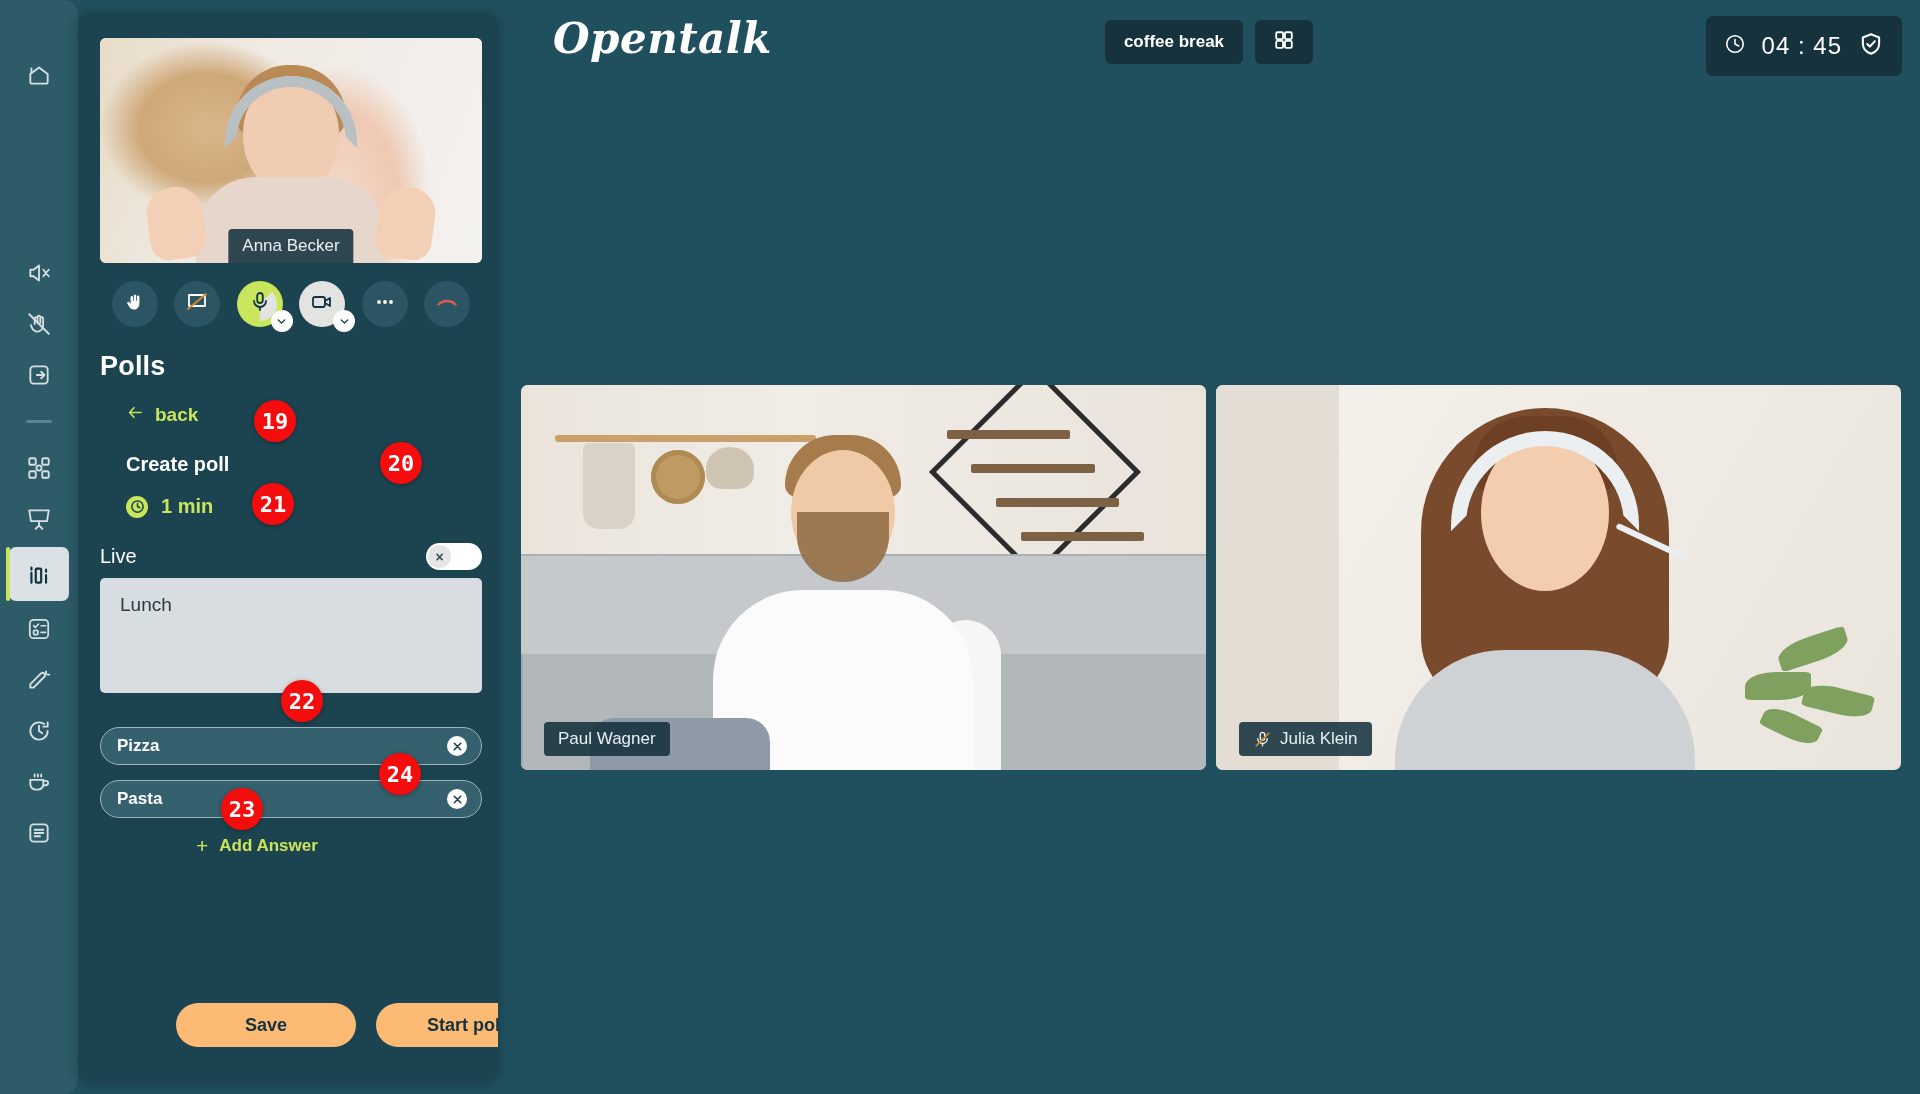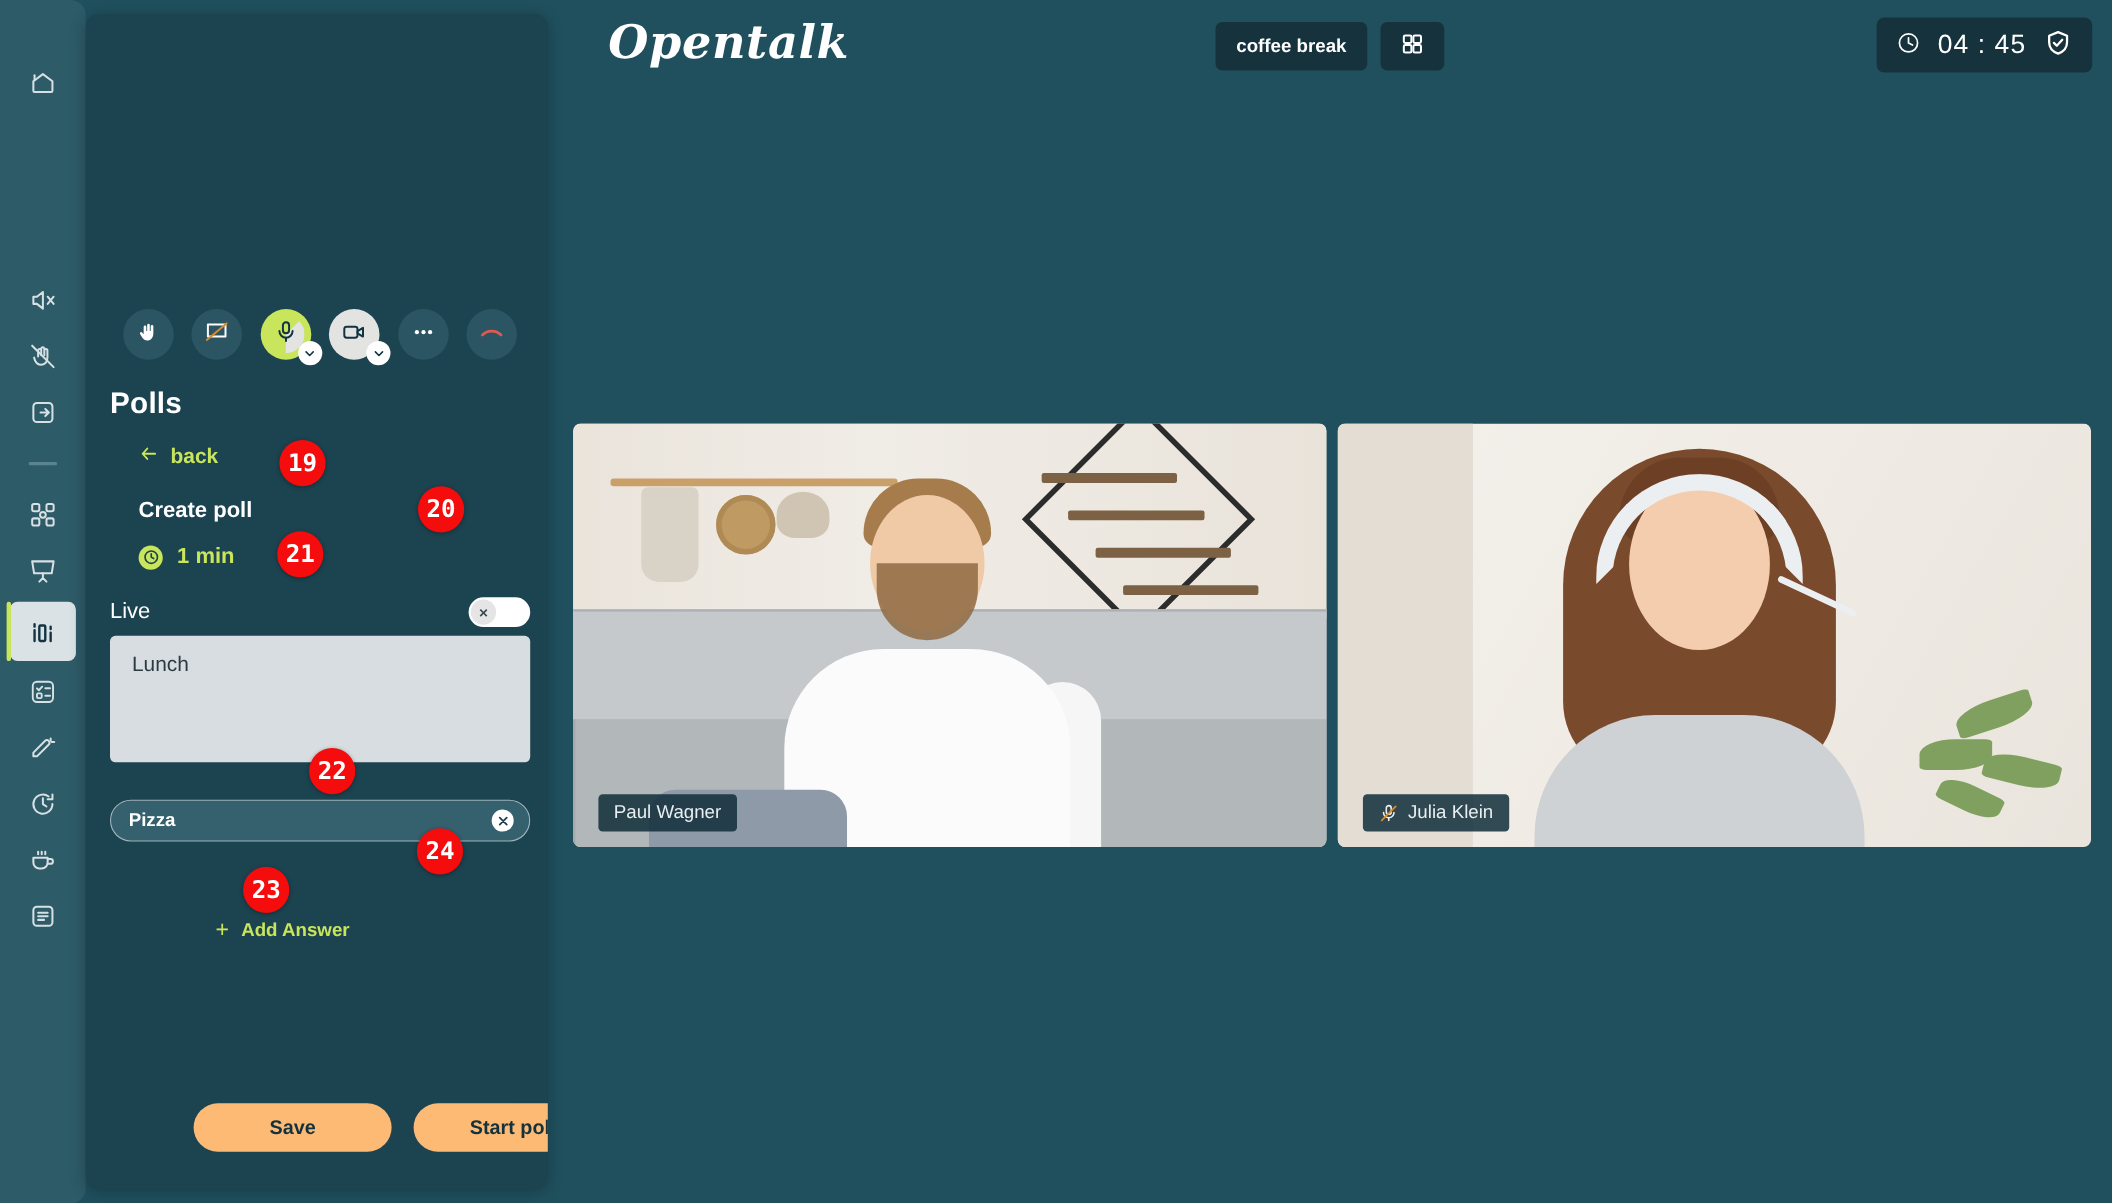--- a/index.html
+++ b/index.html
@@ -256,21 +256,21 @@
     position: absolute; top: 20px;
     background: #16333d; color: #ffffff;
     border-radius: 6px;
     display: flex; align-items: center; justify-content: center;
   }
   .topbtn.coffee { left: 1105px; width: 138px; height: 44px; font-size: 17px; font-weight:700; }
   .topbtn.grid { left: 1255px; width: 58px; height: 44px; }
   .topbtn.grid svg { width: 22px; height: 22px; }
   .timer {
     position: absolute; right: 18px; top: 16px;
-    height: 50px; min-width: 172px;
+    height: 60px; min-width: 172px;
     background: #16333d; border-radius: 7px;
     display: flex; align-items: center; gap: 16px;
     padding: 0 18px;
   }
   .timer .tval { color: #ffffff; font-size: 24px; letter-spacing: 1px; }
   .timer svg { width: 22px; height: 22px; color:#ffffff; }
   .timer .shield { color: #c8e55b; }
   .timer .shield svg { width: 26px; height: 26px; }
 
   
@@ -455,20 +455,32 @@
         <svg viewBox="0 0 24 24" fill="none" stroke="currentColor" stroke-width="1.7" stroke-linecap="round" stroke-linejoin="round">
           <rect x="4" y="4" width="16" height="16" rx="3"></rect>
           <path d="M8 9 h8 M8 12 h8 M8 15 h5"></path>
         </svg>
       </span>
     </div>
   </div>
 
   <div class="panel">
 
+    <div class="self-video">
+      <div class="bg"></div>
+      <div class="hair"></div>
+      <div class="head"></div>
+      <div class="phones"></div>
+      <div class="body"></div>
+      <div class="hand l"></div>
+      <div class="hand r"></div>
+      <div class="namebadge">
+        <span>Anna Becker</span>
+      </div>
+    </div>
 
     <div class="ctrlbar">
       <div class="ctrl">
         <span>
           <svg viewBox="0 0 24 24" fill="currentColor">
             <path d="M7.6 11.4V7.2a1.2 1.2 0 0 1 2.4 0v3.6h.8V5.6a1.2 1.2 0 0 1 2.4 0v5.2h.8V6.6a1.2 1.2 0 0 1 2.4 0v6.3c0 4.2-2.3 6.6-5.4 6.6-2.1 0-3.6-1-4.7-2.7l-2-3.2a1.2 1.2 0 0 1 1.9-1.4l1.4 1.6z"></path>
           </svg>
         </span>
       </div>
       <div class="ctrl">
@@ -553,20 +565,28 @@
         <span class="knob">×</span>
       </span>
     </div>
 
     <div class="question-box">
       <span>Lunch</span>
     </div>
 
     <div class="answer a0">
       <span>Pizza</span>
+      <span class="clear">
+        <svg viewBox="0 0 24 24" fill="none" stroke="currentColor" stroke-width="3.4" stroke-linecap="round">
+            <path d="M5 5 L19 19 M19 5 L5 19"></path>
+          </svg>
+      </span>
+    </div>
+    <div class="answer a1">
+      <span>Pasta</span>
       <span class="clear">
         <svg viewBox="0 0 24 24" fill="none" stroke="currentColor" stroke-width="3.4" stroke-linecap="round">
             <path d="M5 5 L19 19 M19 5 L5 19"></path>
           </svg>
       </span>
     </div>
 
     <div class="add-answer">
       <span class="plus">+</span>
       <span>Add Answer</span>

